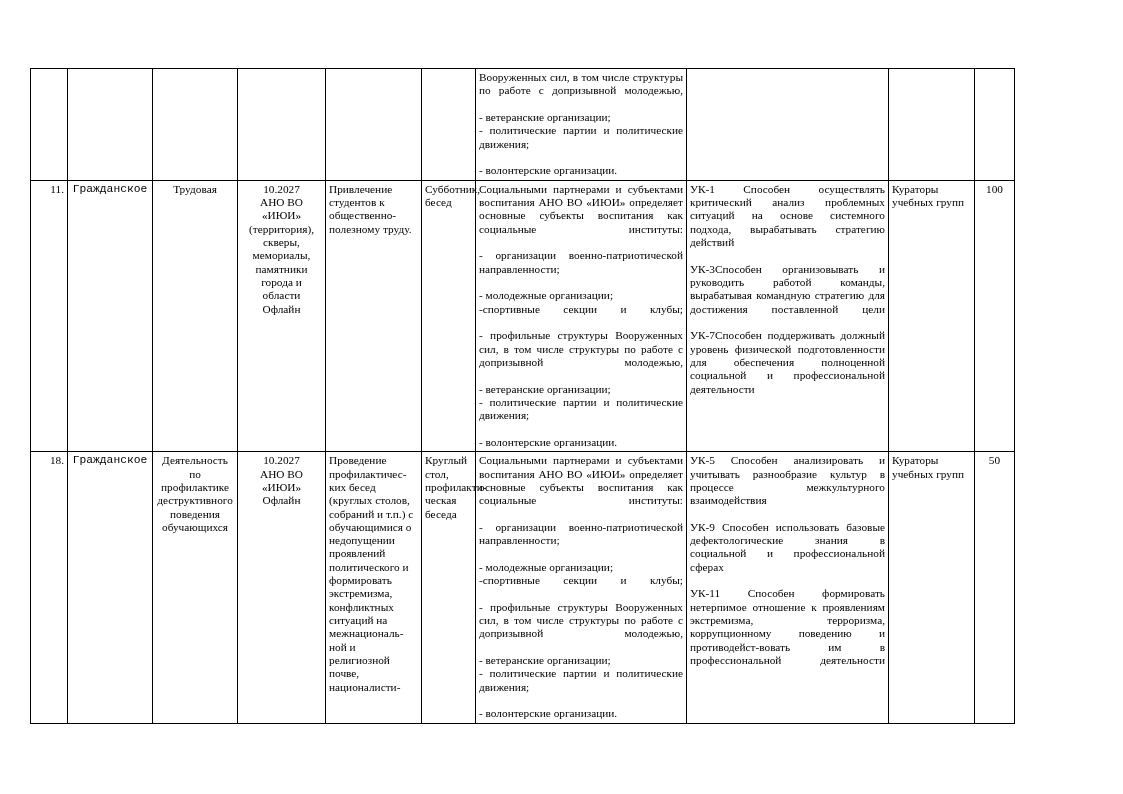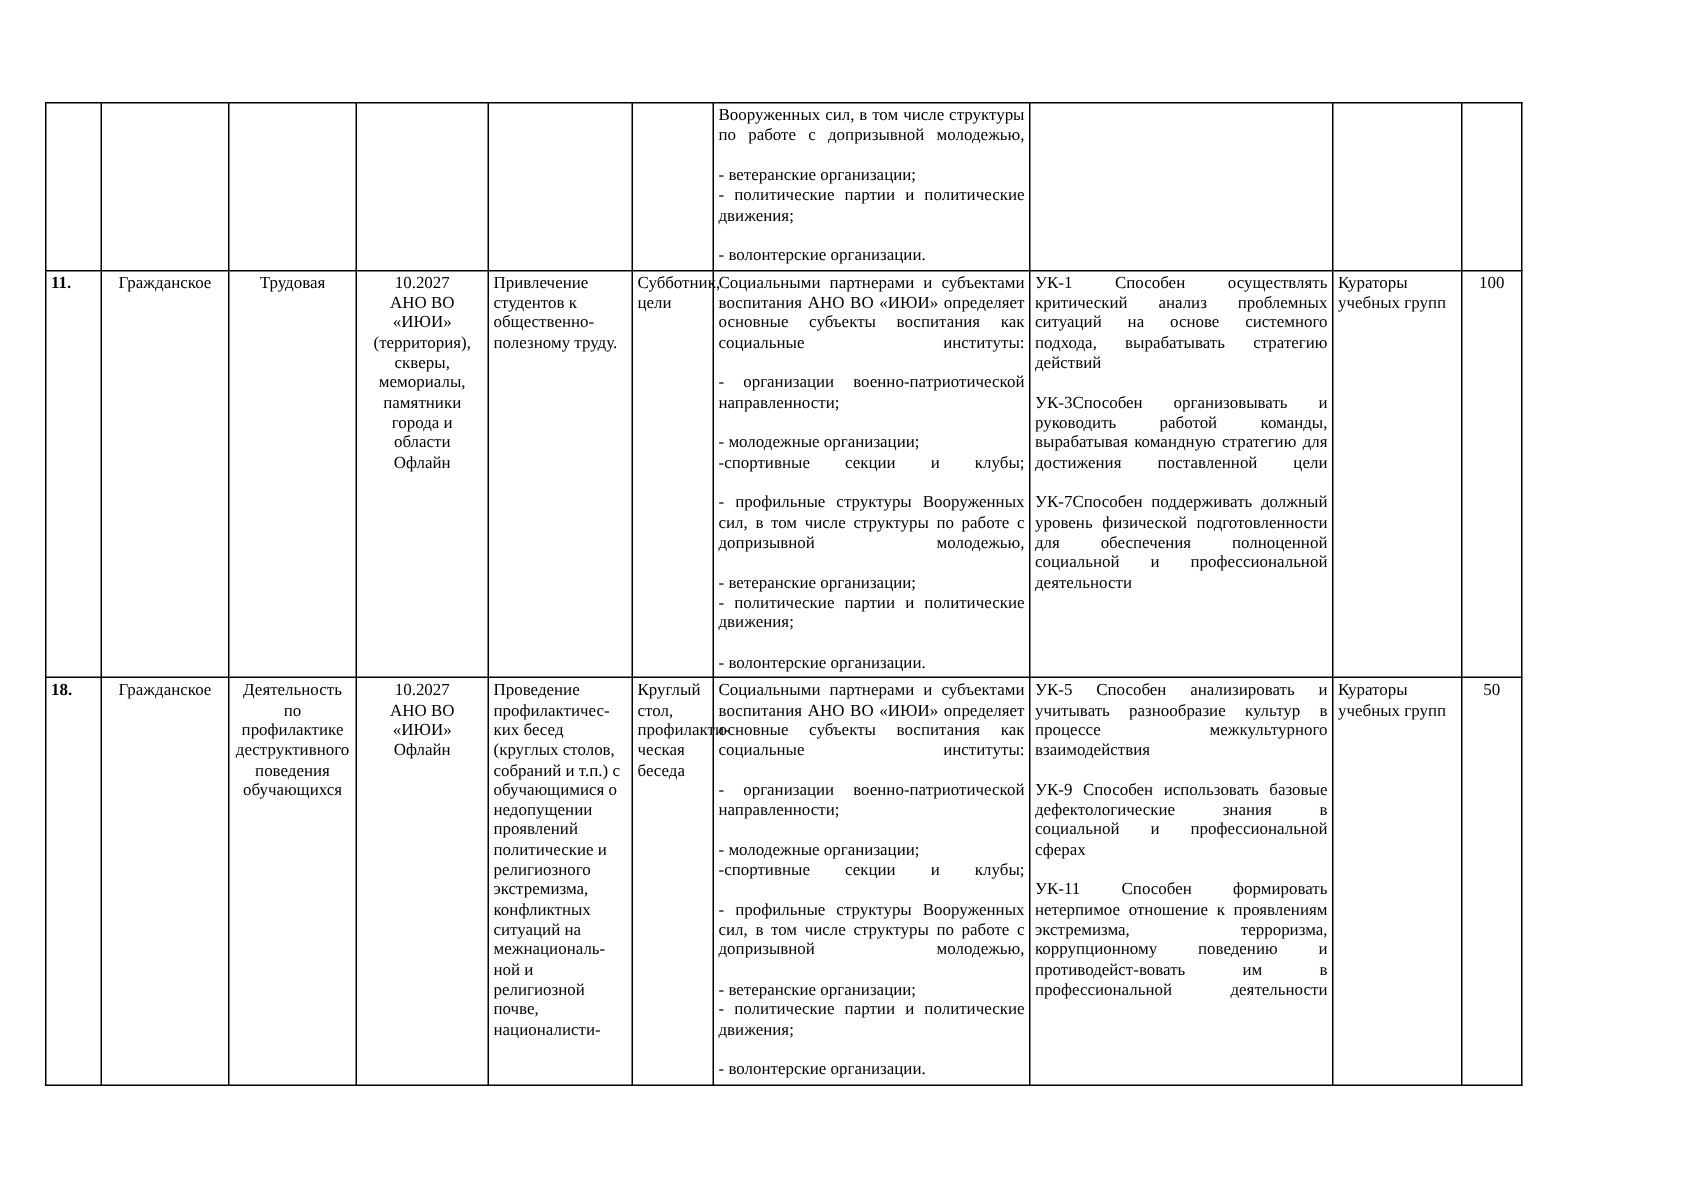--- a/index.html
+++ b/index.html
@@ -27,22 +27,22 @@
     width: 860px;
     font-size: 11.3px;
     line-height: 1.18;
   }
   table.doc-table td {
     border: 1px solid #000000;
     vertical-align: top;
     padding: 2px 3px 2px 3px;
     box-sizing: border-box;
   }
-  .c-num      { width: 37px;  text-align: left; font-weight: bold; }
-  .c-dir      { width: 85px;  text-align: center; }
+  .c-num      { width: 37px;  text-align: right; font-weight: normal; }
+  .c-dir      { width: 85px;  text-align: center; font-family: Liberation Mono, monospace; }
   .c-act      { width: 85px;  text-align: center; font-family: Liberation Serif, serif; }
   .c-date     { width: 88px;  text-align: center; }
   .c-content  { width: 96px;  }
   .c-form     { width: 54px;  text-align: left; }
   .c-partners { width: 211px; text-align: justify; }
   .c-comp     { width: 202px; text-align: justify; }
   .c-resp     { width: 86px;  text-align: left; margin-top: 28px; }
   .c-count    { width: 40px;  text-align: center; }
   .justify-block { text-align: justify; }
   .justify-block p { margin: 0; }
@@ -100,21 +100,21 @@
       <tr>
         <td class="c-num">11.</td>
         <td class="c-dir">Гражданское</td>
         <td class="c-act">Трудовая</td>
         <td class="c-date center">
           <p>10.2027</p>
           <p>АНО ВО «ИЮИ» (территория), скверы, мемориалы, памятники города и области</p>
           <p>Офлайн</p>
         </td>
         <td class="c-content">Привлечение студентов к общественно-полезному труду.</td>
-        <td class="c-form">Субботник, цели</td>
+        <td class="c-form">Субботник, бесед</td>
         <td class="c-partners">
           <div class="justify-block">
             <p class="spread">Социальными партнерами и субъектами воспитания АНО ВО «ИЮИ» определяет основные субъекты воспитания как социальные институты:</p>
             <p class="spread">- организации военно-патриотической направленности;</p>
             <p>- молодежные организации;</p>
             <p class="spread">-спортивные секции и клубы;</p>
             <p class="spread">- профильные структуры Вооруженных сил, в том числе структуры по работе с допризывной молодежью,</p>
             <p>- ветеранские организации;</p>
             <p class="spread">- политические партии и политические движения;</p>
             <p>- волонтерские организации.</p>
@@ -133,21 +133,21 @@
 
       <tr>
         <td class="c-num">18.</td>
         <td class="c-dir">Гражданское</td>
         <td class="c-act">Деятельность по профилактике деструктивного поведения обучающихся</td>
         <td class="c-date center">
           <p>10.2027</p>
           <p>АНО ВО «ИЮИ»</p>
           <p>Офлайн</p>
         </td>
-        <td class="c-content">Проведение профилактичес-ких бесед (круглых столов, собраний и т.п.) с обучающимися о недопущении проявлений политические и религиозного экстремизма, конфликтных ситуаций на межнациональ-ной и религиозной почве, националисти-</td>
+        <td class="c-content">Проведение профилактичес-ких бесед (круглых столов, собраний и т.п.) с обучающимися о недопущении проявлений политического и формировать экстремизма, конфликтных ситуаций на межнациональ-ной и религиозной почве, националисти-</td>
         <td class="c-form">Круглый стол, профилакти-ческая беседа</td>
         <td class="c-partners">
           <div class="justify-block">
             <p class="spread">Социальными партнерами и субъектами воспитания АНО ВО «ИЮИ» определяет основные субъекты воспитания как социальные институты:</p>
             <p class="spread">- организации военно-патриотической направленности;</p>
             <p>- молодежные организации;</p>
             <p class="spread">-спортивные секции и клубы;</p>
             <p class="spread">- профильные структуры Вооруженных сил, в том числе структуры по работе с допризывной молодежью,</p>
             <p>- ветеранские организации;</p>
             <p class="spread">- политические партии и политические движения;</p>

